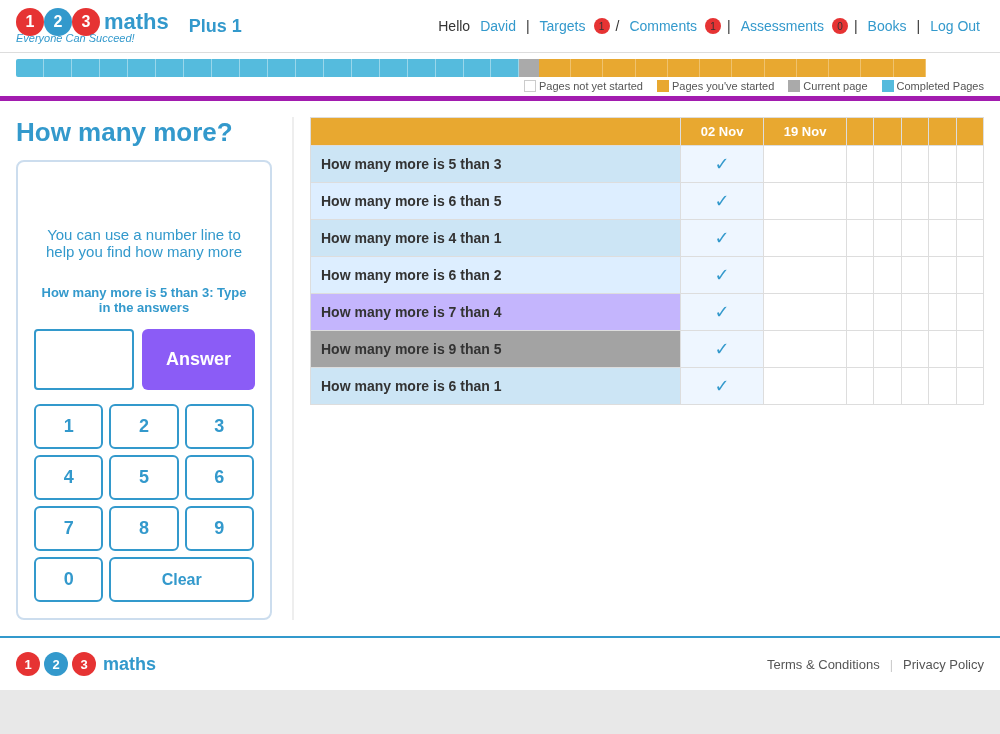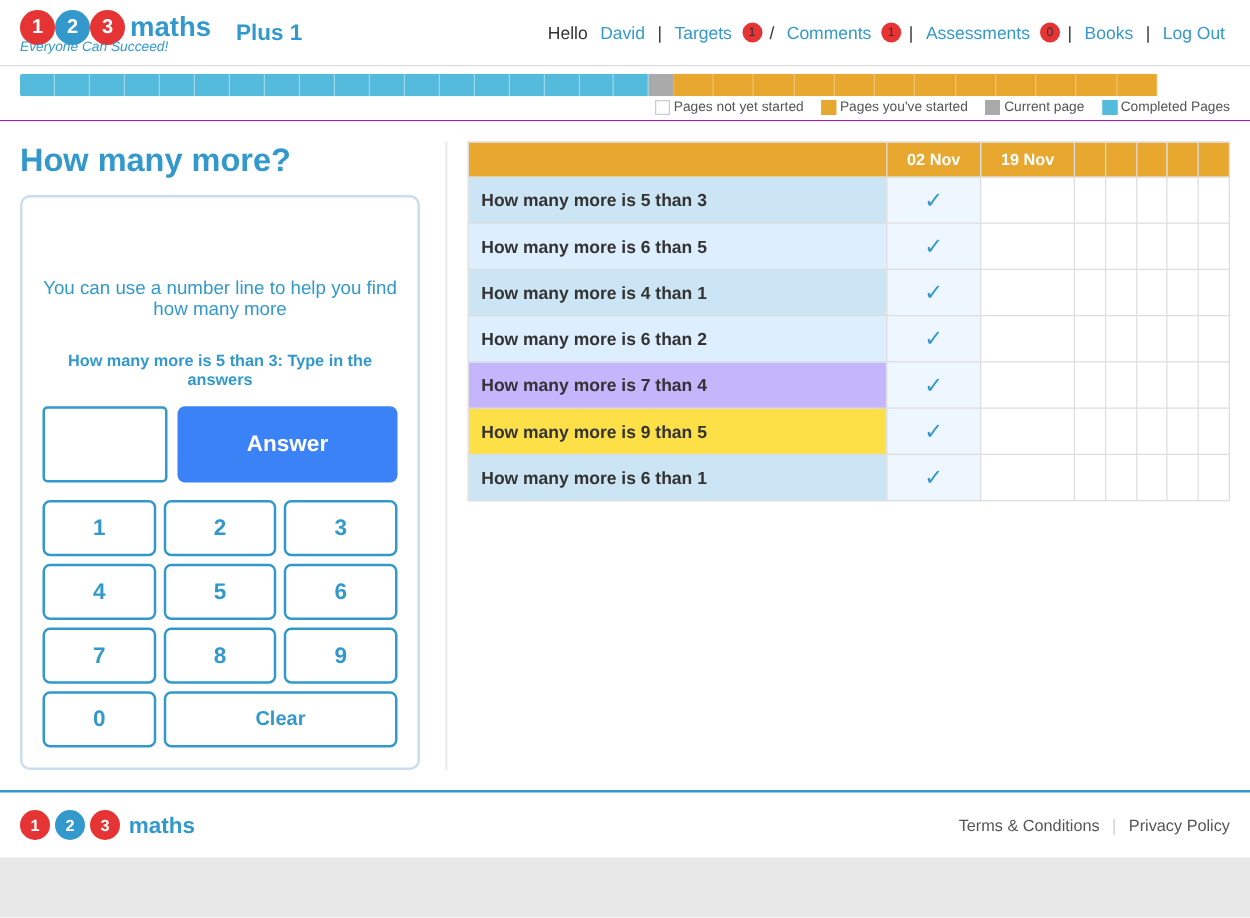--- a/index.html
+++ b/index.html
@@ -87,21 +87,21 @@
       align-items: center;
       justify-content: center;
       margin-left: 2px;
     }
     .nav-sep { color: #ccc; }
 
     
     .progress-container {
       background: white;
       padding: 6px 16px 4px;
-      border-bottom: 1px solid #a21caf;
+      border-bottom: 5px solid #a21caf;
     }
     .progress-bar-track {
       width: 100%;
       height: 18px;
       display: flex;
       border-radius: 2px;
       overflow: hidden;
     }
     .pb-blue {
       background: #55bbdd;
@@ -158,21 +158,21 @@
       background: white;
       margin: 0;
       padding: 16px;
       display: flex;
       gap: 20px;
       min-height: 530px;
     }
 
     
     .left-panel {
-      width: 320px;
+      width: 256px;
       flex-shrink: 0;
     }
     .page-title {
       font-size: 26px;
       font-weight: bold;
       color: #3399cc;
       margin-bottom: 12px;
     }
     .instruction-box {
       border: 2px solid #ccddee;
@@ -203,21 +203,21 @@
     }
     .answer-input {
       border: 2px solid #3399cc;
       border-radius: 4px;
       padding: 6px 10px;
       font-size: 18px;
       width: 100px;
       outline: none;
     }
     .answer-btn {
-      background: #3b82f6;
+      background: #8b5cf6;
       color: white;
       border: none;
       border-radius: 6px;
       padding: 20px 24px;
       font-size: 18px;
       font-weight: bold;
       cursor: pointer;
       flex: 1;
     }
 
@@ -498,21 +498,21 @@
             <td class="question-text" style="background: #c4b5fd; margin-top: 16px;">How many more is 7 than 4</td>
             <td class="check-cell" style="background: rgb(238, 246, 255);">✓</td>
             <td class="empty-cell"></td>
             <td class="empty-cell"></td>
             <td class="empty-cell"></td>
             <td class="empty-cell"></td>
             <td class="empty-cell"></td>
             <td class="empty-cell"></td>
           </tr>
           <tr>
-            <td class="question-text" style="background: #fde047; margin-top: 32px;">How many more is 9 than 5</td>
+            <td class="question-text" style="background: #a3a3a3; margin-top: 32px;">How many more is 9 than 5</td>
             <td class="check-cell" style="background: rgb(238, 246, 255);">✓</td>
             <td class="empty-cell"></td>
             <td class="empty-cell"></td>
             <td class="empty-cell"></td>
             <td class="empty-cell"></td>
             <td class="empty-cell"></td>
             <td class="empty-cell"></td>
           </tr>
           <tr>
             <td class="question-text" style="background: rgb(204, 229, 245);">How many more is 6 than 1</td>

